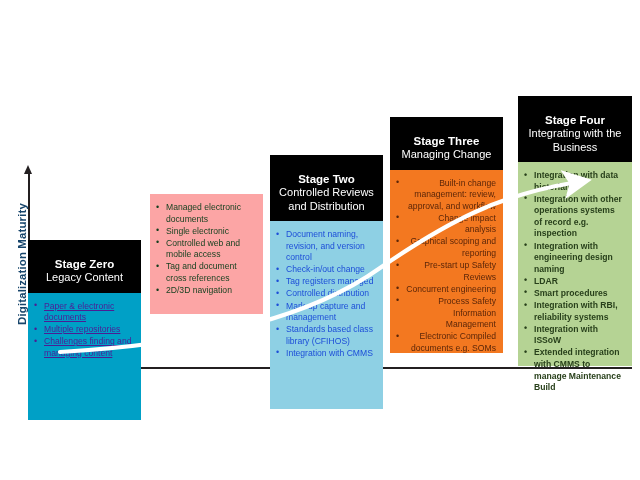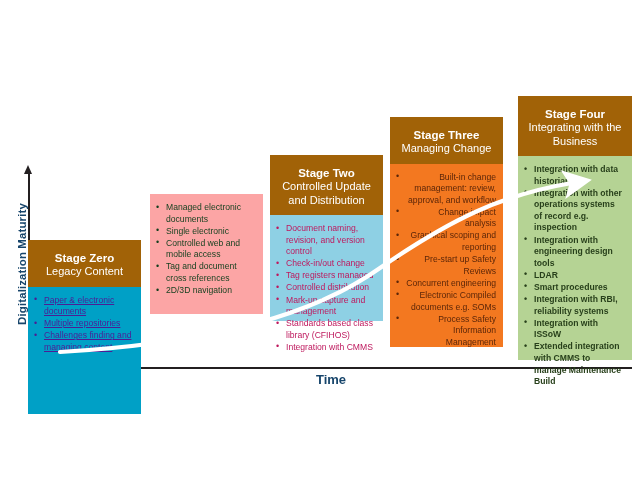--- a/index.html
+++ b/index.html
@@ -75,25 +75,25 @@
     font-weight: bold;
     color: #17456b;
   }
 
   
   .stage {
     position: absolute;
     box-sizing: border-box;
   }
   .stage-header {
-    background: #a16207;
+    background: #000000;
     color: #ffffff;
     text-align: center;
     box-sizing: border-box;
-    padding: 11px 4px 8px 4px;
+    padding: 17px 4px 8px 4px;
   }
   .stage-title {
     display: block;
     font-size: 11.5px;
     font-weight: bold;
     line-height: 14px;
   }
   .stage-subtitle {
     display: block;
     font-size: 11px;
@@ -125,21 +125,21 @@
   }
 
   
   #stage-0 { left: 28px;  top: 240px; width: 113px; }
   #stage-0 .stage-body { background: #00a0c6; color: #4c1d95; height: 127px; text-decoration: underline; }
 
   #stage-1 { left: 150px; top: 194px; width: 113px; }
   #stage-1 .stage-body { background: #fca5a5; color: #123f1d; height: 120px; }
 
   #stage-2 { left: 270px; top: 155px; width: 113px; }
-  #stage-2 .stage-body { background: #8ed0e4; color: #be185d; height: 106px; }
+  #stage-2 .stage-body { background: #8ed0e4; color: #1d4ed8; height: 188px; }
 
   #stage-3 { left: 390px; top: 117px; width: 113px; }
   #stage-3 .stage-body { background: #f37820; color: #5c2608; height: 183px; text-align: right; }
 
   #stage-4 { left: 518px; top: 96px; width: 114px; }
   #stage-4 .stage-body { background: #b5d394; color: #28401b; height: 204px; font-weight: bold; }
 
   
   #growth-arrow {
     position: absolute;
@@ -184,21 +184,21 @@
         <li>Controlled web and mobile access</li>
         <li>Tag and document cross references</li>
         <li>2D/3D navigation</li>
       </ul>
     </div>
   </div>
 
   <div class="stage" id="stage-2">
     <div class="stage-header">
       <span class="stage-title">Stage Two</span>
-      <span class="stage-subtitle">Controlled Update and Distribution</span>
+      <span class="stage-subtitle">Controlled Reviews and Distribution</span>
     </div>
     <div class="stage-body">
       <ul>
         <li>Document naming, revision, and version control</li>
         <li>Check-in/out change</li>
         <li>Tag registers managed</li>
         <li>Controlled distribution</li>
         <li>Mark-up capture and management</li>
         <li>Standards based class library (CFIHOS)</li>
         <li>Integration with CMMS</li>
@@ -211,36 +211,36 @@
       <span class="stage-title">Stage Three</span>
       <span class="stage-subtitle">Managing Change</span>
     </div>
     <div class="stage-body">
       <ul>
         <li>Built-in change management: review, approval, and workflow</li>
         <li>Change impact analysis</li>
         <li>Graphical scoping and reporting</li>
         <li>Pre-start up Safety Reviews</li>
         <li>Concurrent engineering</li>
+        <li>Process Safety Information Management</li>
         <li>Electronic Compiled documents e.g. SOMs</li>
-        <li>Process Safety Information Management</li>
       </ul>
     </div>
   </div>
 
   <div class="stage" id="stage-4">
     <div class="stage-header">
       <span class="stage-title">Stage Four</span>
       <span class="stage-subtitle">Integrating with the Business</span>
     </div>
     <div class="stage-body">
       <ul>
         <li>Integration with data historian</li>
         <li>Integration with other operations systems of record e.g. inspection</li>
-        <li>Integration with engineering design tools</li>
+        <li>Integration with engineering design naming</li>
         <li>LDAR</li>
         <li>Smart procedures</li>
         <li>Integration with RBI, reliability systems</li>
         <li>Integration with ISSoW</li>
         <li>Extended integration with CMMS to manage Maintenance Build</li>
       </ul>
     </div>
   </div>
 
   <svg id="growth-arrow" viewBox="0 0 640 480">

